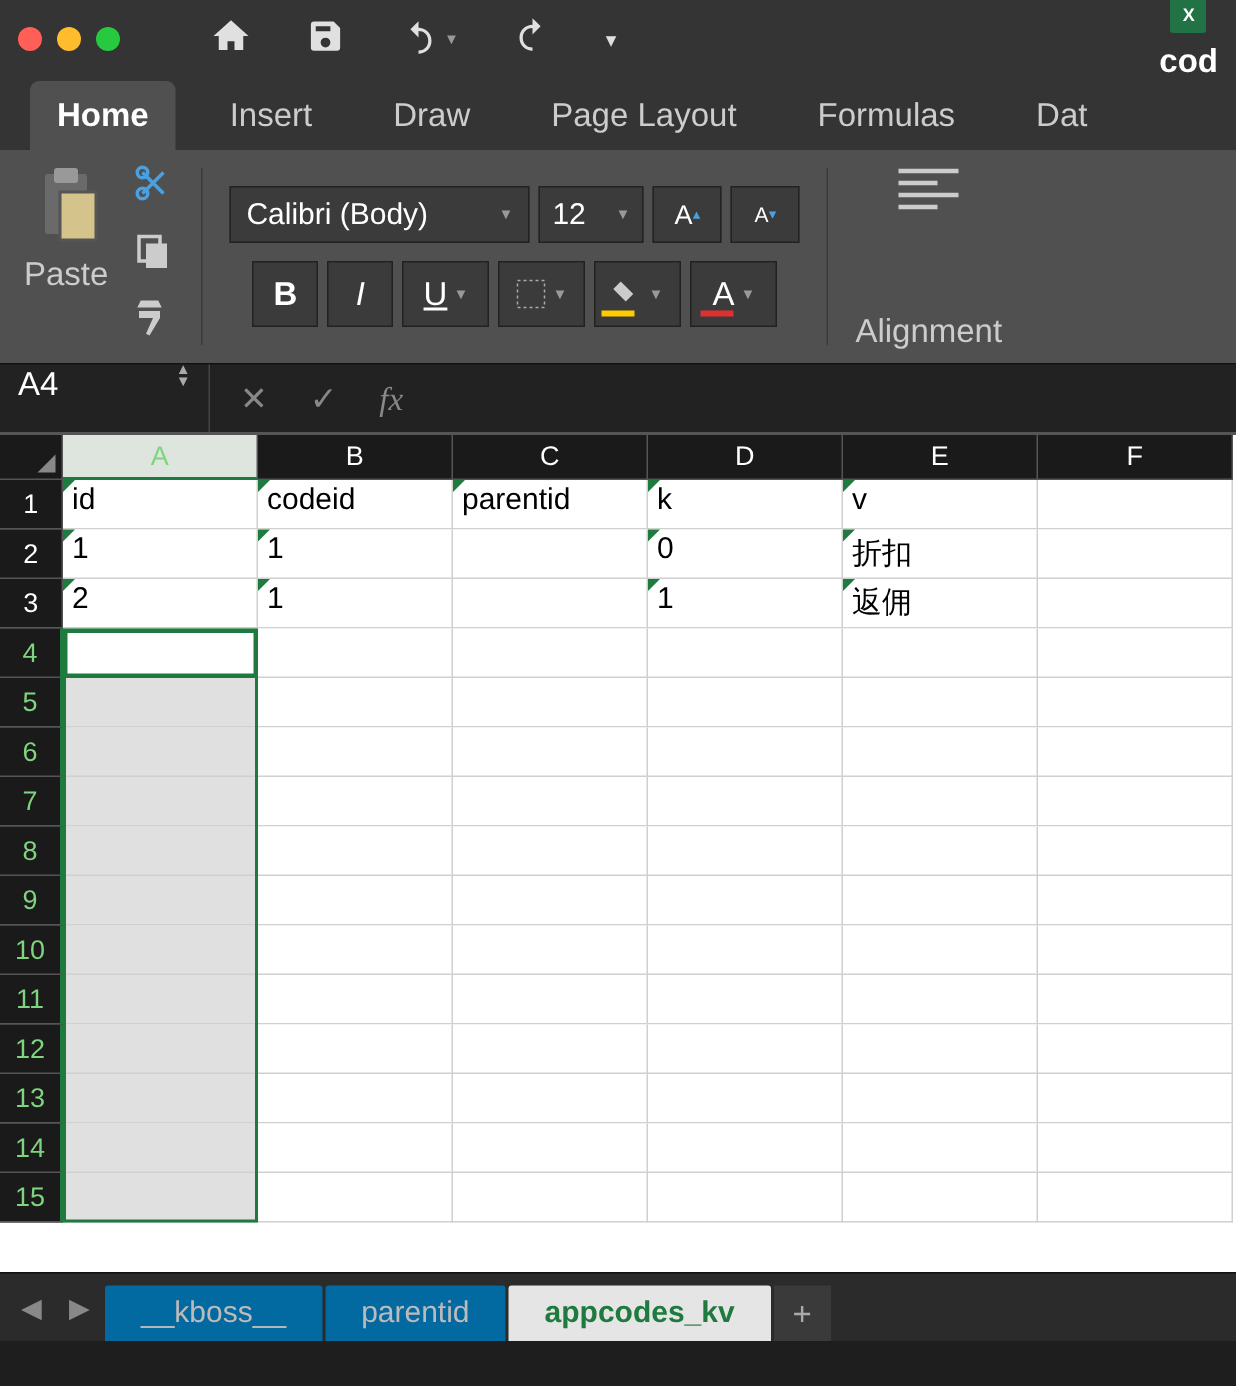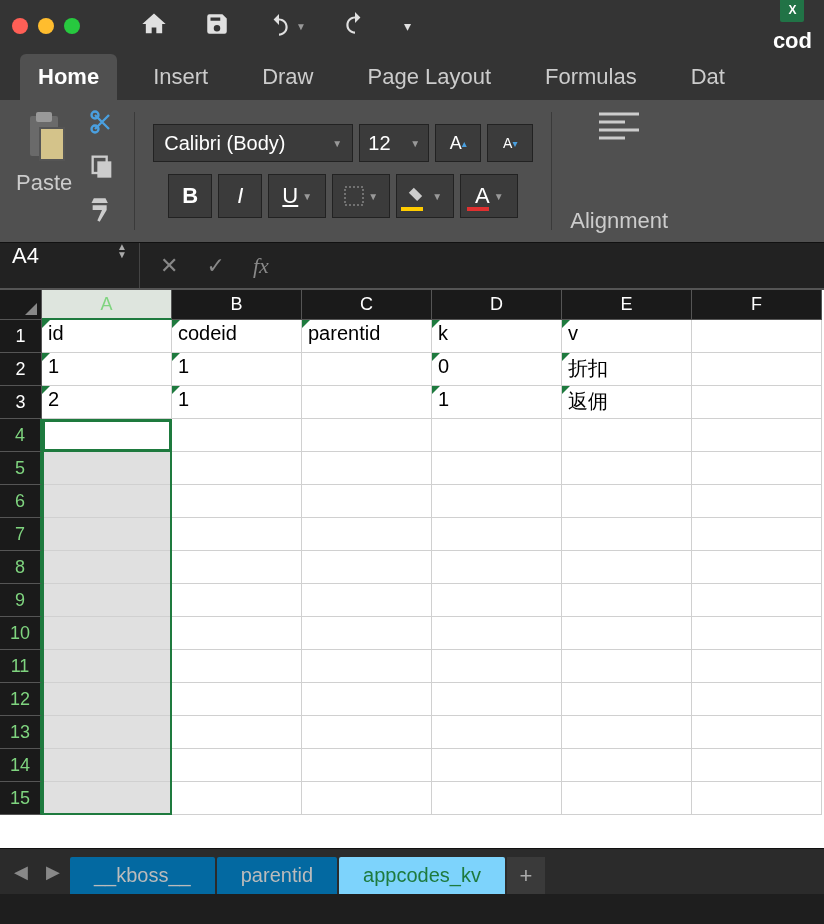--- a/index.html
+++ b/index.html
@@ -68,21 +68,21 @@
   .row-h.sel { color:#7fd47f; border-right:2px solid #1e7a3e; }
   .cell { width: 130px; border-right:1px solid #d0d0d0; border-bottom:1px solid #d0d0d0; padding:2px 6px; font-size:20px; color:#000; position:relative; background:#fff; }
   .cell.selcol { background:#e0e0e0; }
   .cell-mark::before { content:""; position:absolute; top:0; left:0; width:0; height:0; border-top:8px solid #1e7a3e; border-right:8px solid transparent; }
   .sel-outline { position:absolute; border:2px solid #1e7a3e; pointer-events:none; }
   
   
   .sheet-bar { height: 46px; background:#2b2b2b; display:flex; align-items:center; padding:0 6px; gap:2px; border-top:1px solid #111; }
   .nav-arrow { width:30px; height:30px; color:#888; display:flex; align-items:center; justify-content:center; font-size:18px; cursor:pointer; }
   .sheet-tab { padding: 8px 24px; background:#0369a1; color:#bbb; font-size:20px; cursor:pointer; border-top-left-radius:2px; border-top-right-radius:2px; margin-top:8px; height:38px; display:flex; align-items:center; }
-  .sheet-tab.active { background:#7dd3fc; color:#1e7a3e; font-weight:400; }
+  .sheet-tab.active { background:#e5e5e5; color:#1e7a3e; font-weight:700; }
   .add-sheet { width:38px; height:38px; background:#3a3a3a; color:#aaa; display:flex; align-items:center; justify-content:center; font-size:22px; margin-top:8px; cursor:pointer; }
   
   .status-bar { height: 30px; background:#1e1e1e; }
 </style>
 </head>
 <body>
 
 <div class="title-bar">
   <div class="traffic">
     <div class="dot red"></div>

